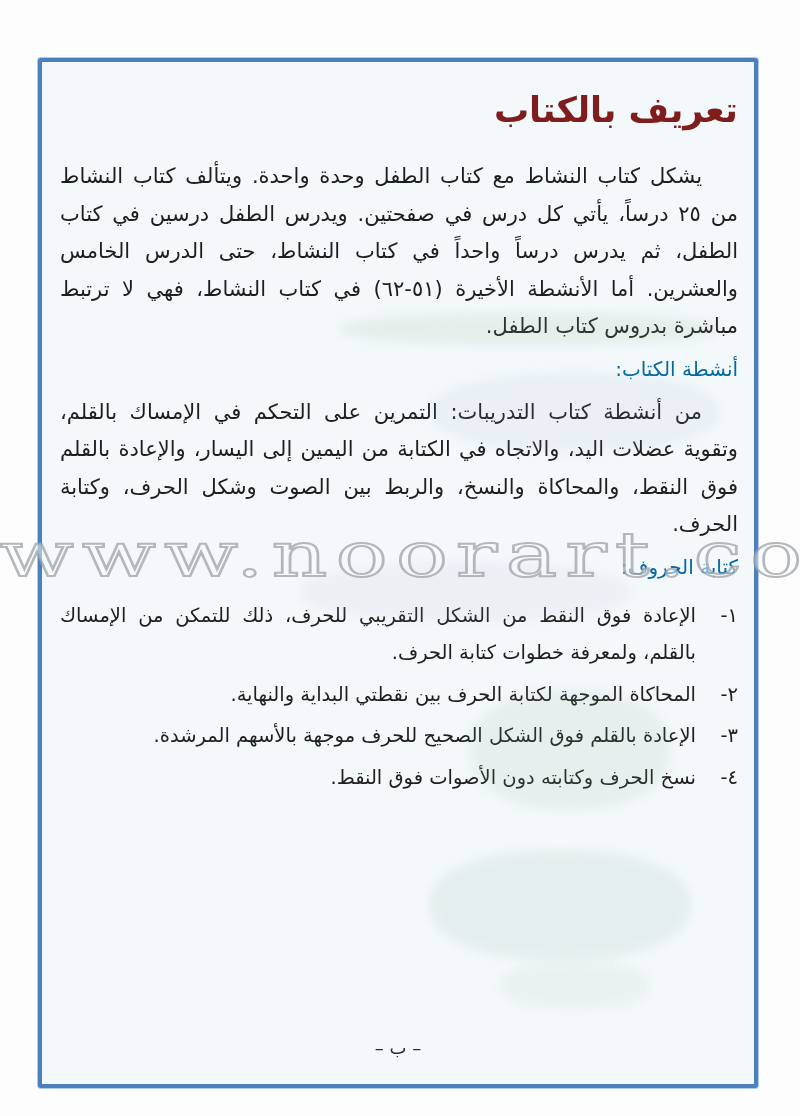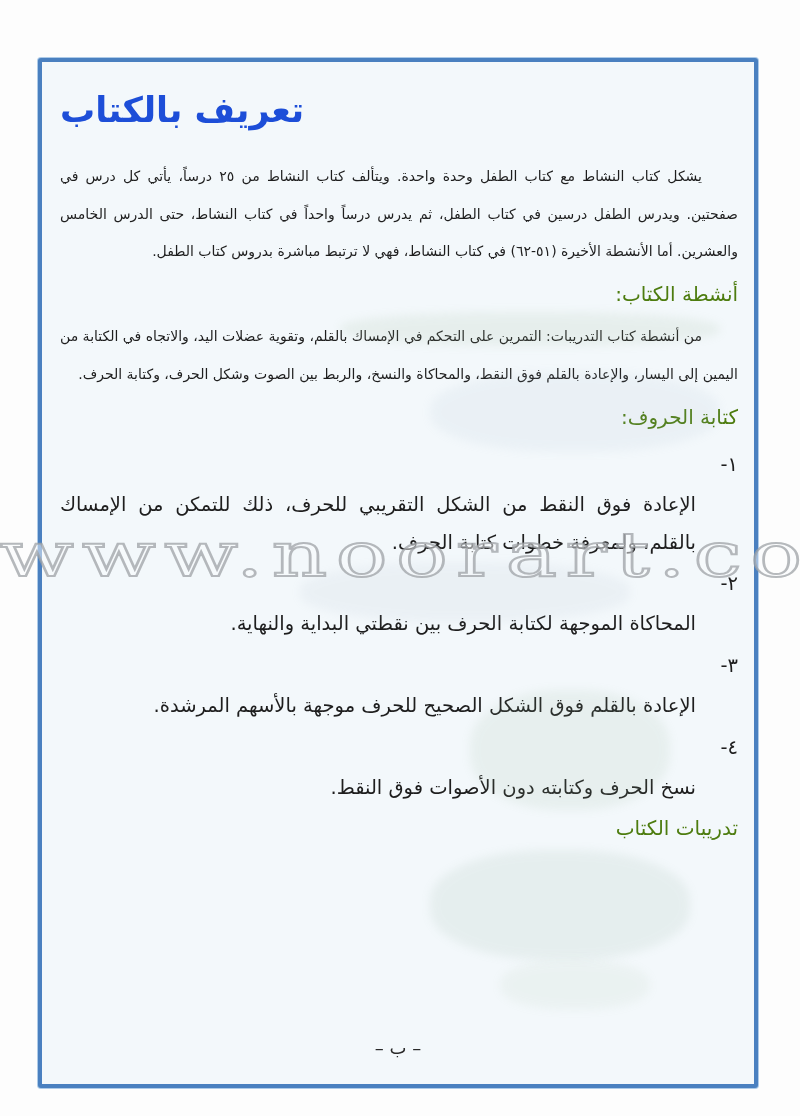--- a/index.html
+++ b/index.html
@@ -7,39 +7,39 @@
     width:800px;height:1116px;position:relative;background:#fdfdfd;overflow:hidden;
     font-family:"DejaVu Sans",sans-serif;color:#1e1e1e;
   }
   .frame{
     position:absolute;left:38px;top:58px;width:720px;height:1030px;
     box-sizing:border-box;border:4px solid #4a80c0;border-radius:3px;
     background:#f3f8fb;box-shadow:0 0 0 1px #aecbe8;
     padding:24px 16px 18px 18px;direction:rtl;
   }
   .title{
-    margin:0 0 24px 0;text-align:left;font-size:35px;font-weight:bold;
-    letter-spacing:0;line-height:48px;color:#1d4ed8;
+    margin:0 0 24px 0;text-align:right;font-size:35px;font-weight:bold;
+    letter-spacing:0;line-height:48px;color:#7f1d1d;
   }
   .para{
-    margin:0 0 5px 0;font-size:14px;line-height:37.6px;
+    margin:0 0 5px 0;font-size:21px;line-height:37.6px;
     text-align:justify;text-align-last:right;color:#1e1e1e;
   }
   .indent{text-indent:36px;}
   .heading{
     margin:4px 0 5px 0;font-size:20px;font-weight:normal;line-height:37.6px;
-    text-align:right;color:#4d7c0f;
+    text-align:right;color:#0369a1;
   }
   .steps{margin:10px 0 0 0;}
   .step{
     display:flex;direction:rtl;margin:0 0 4px 0;
     font-size:19.5px;line-height:37.6px;
   }
   .step-num{flex:0 0 42px;text-align:right;}
-  .step-text{flex:1;text-align:justify;text-align-last:right;margin-top:40px;}
+  .step-text{flex:1;text-align:justify;text-align-last:right;}
   .page-marker{
     position:absolute;bottom:26px;left:0;width:100%;
     text-align:center;font-size:18px;color:#2a2a2a;letter-spacing:2px;
   }
   .watermark{
     position:absolute;top:522px;left:0;width:800px;height:66px;
     overflow:visible;pointer-events:none;z-index:5;white-space:nowrap;
   }
   .watermark span{
     display:inline-block;transform:scaleX(1.39);transform-origin:0 50%;
@@ -81,21 +81,20 @@
     <div class="step">
       <span class="step-num">٣-</span>
       <span class="step-text">الإعادة بالقلم فوق الشكل الصحيح للحرف موجهة بالأسهم المرشدة.</span>
     </div>
     <div class="step">
       <span class="step-num">٤-</span>
       <span class="step-text">نسخ الحرف وكتابته دون الأصوات فوق النقط.</span>
     </div>
   </div>
 
-  <h2 class="heading">تدريبات الكتاب</h2>
 
   <div class="page-marker">– ب –</div>
 </div>
 
 <div class="smudge sm1"></div>
 <div class="smudge sm2"></div>
 <div class="smudge sm3"></div>
 <div class="smudge sm4"></div>
 <div class="smudge sm5"></div>
 <div class="smudge sm6"></div>

